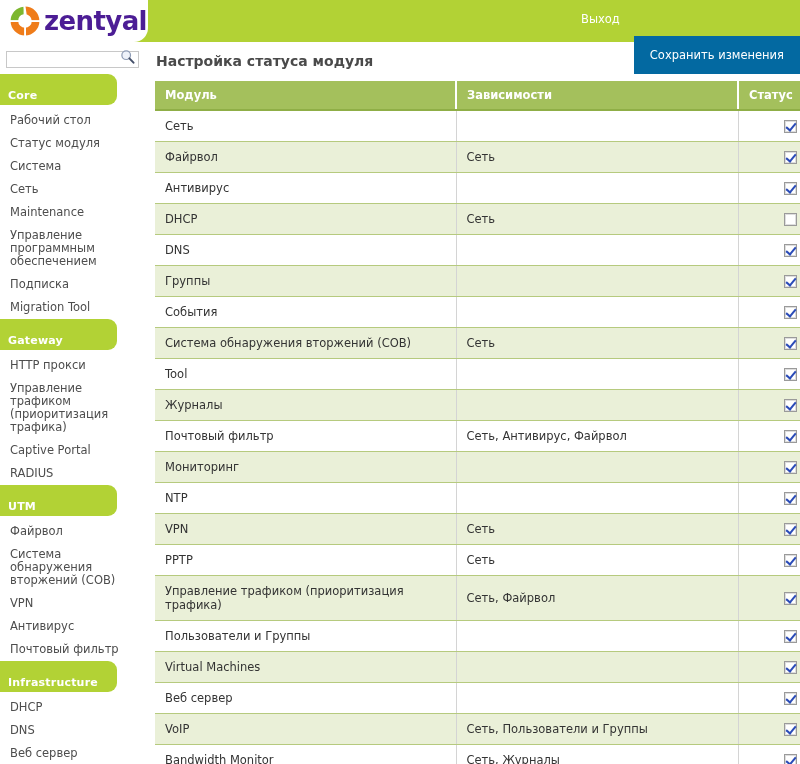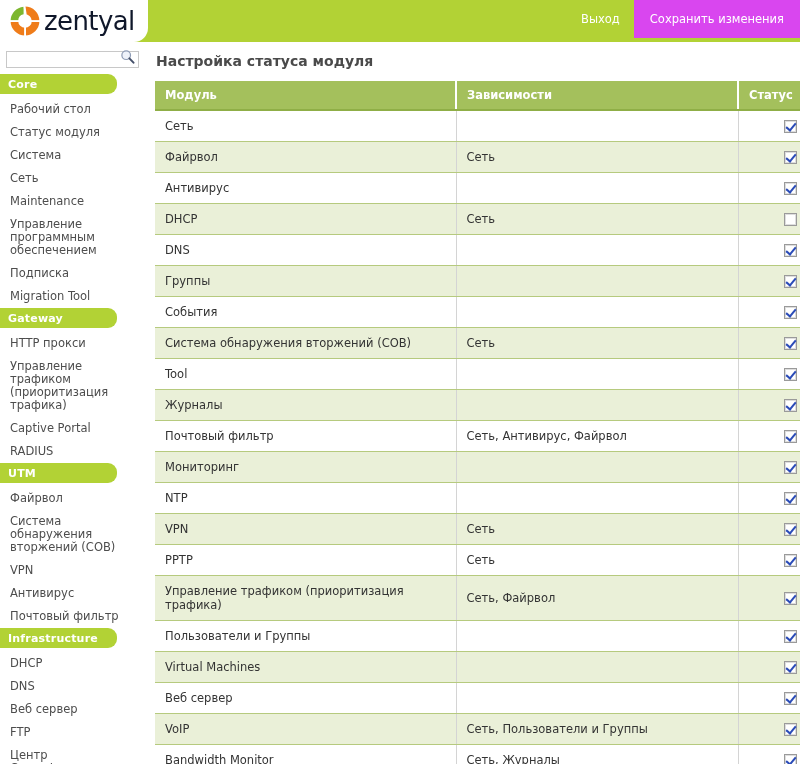--- a/index.html
+++ b/index.html
@@ -23,34 +23,34 @@
     border-bottom-right-radius: 14px;
     z-index: 3;
   }
   .logo-wrap {
     position: absolute; left: 9px; top: 5px;
     display: flex; align-items: center; gap: 3px;
   }
   .logo-ring { width: 32px; height: 32px; display: block; }
   .logo-word {
     font-family: "DejaVu Sans", sans-serif;
-    font-size: 26px; font-weight: normal; color: #0f172a;
+    font-size: 26px; font-weight: bold; color: #4c1d95;
     letter-spacing: -0.6px; line-height: 32px;
   }
   .top-links {
     position: absolute; right: 0; top: 0; height: 42px;
     display: flex; align-items: stretch; z-index: 4;
   }
   .top-link {
     display: flex; align-items: center; justify-content: center;
     padding: 0 14px; height: 38px; box-sizing: border-box;
     color: #ffffff; font-size: 11.5px; text-decoration: none;
     background: #b2d235; cursor: pointer; text-align: center;
   }
-  .top-link.alt { background: #d946ef; padding: 0 16px; }
+  .top-link.alt { background: #0369a1; padding: 0 16px; margin-top: 36px; }
 
   
   .sidebar {
     position: absolute; left: 0; top: 42px; width: 145px; height: 722px;
     background: #ffffff; overflow: hidden;
   }
   .search-row { padding: 6px 6px 0 6px; position: relative; }
   .search-input {
     width: 133px; height: 17px; box-sizing: border-box;
     border: 1px solid #c8c8c8; background: #ffffff;
@@ -59,21 +59,21 @@
     outline: none;
   }
   .search-icon {
     position: absolute; right: 10px; top: 7px;
     width: 15px; height: 15px; pointer-events: none;
   }
   .nav { margin-top: 6px; }
   .nav-section {
     background: #b2d235; color: #ffffff;
     font-size: 11px; font-weight: bold;
-    padding: 4px 0 3px 8px;
+    padding: 15px 0 3px 8px;
     margin: 0 0 4px 0; width: 117px; box-sizing: border-box;
     border-top-right-radius: 9px; border-bottom-right-radius: 9px;
     letter-spacing: 0.2px;
   }
   .nav-item {
     display: block; color: #4d4d4d; font-size: 11.5px;
     text-decoration: none; padding: 5px 6px 5px 10px;
     line-height: 13px; cursor: pointer;
   }
 

